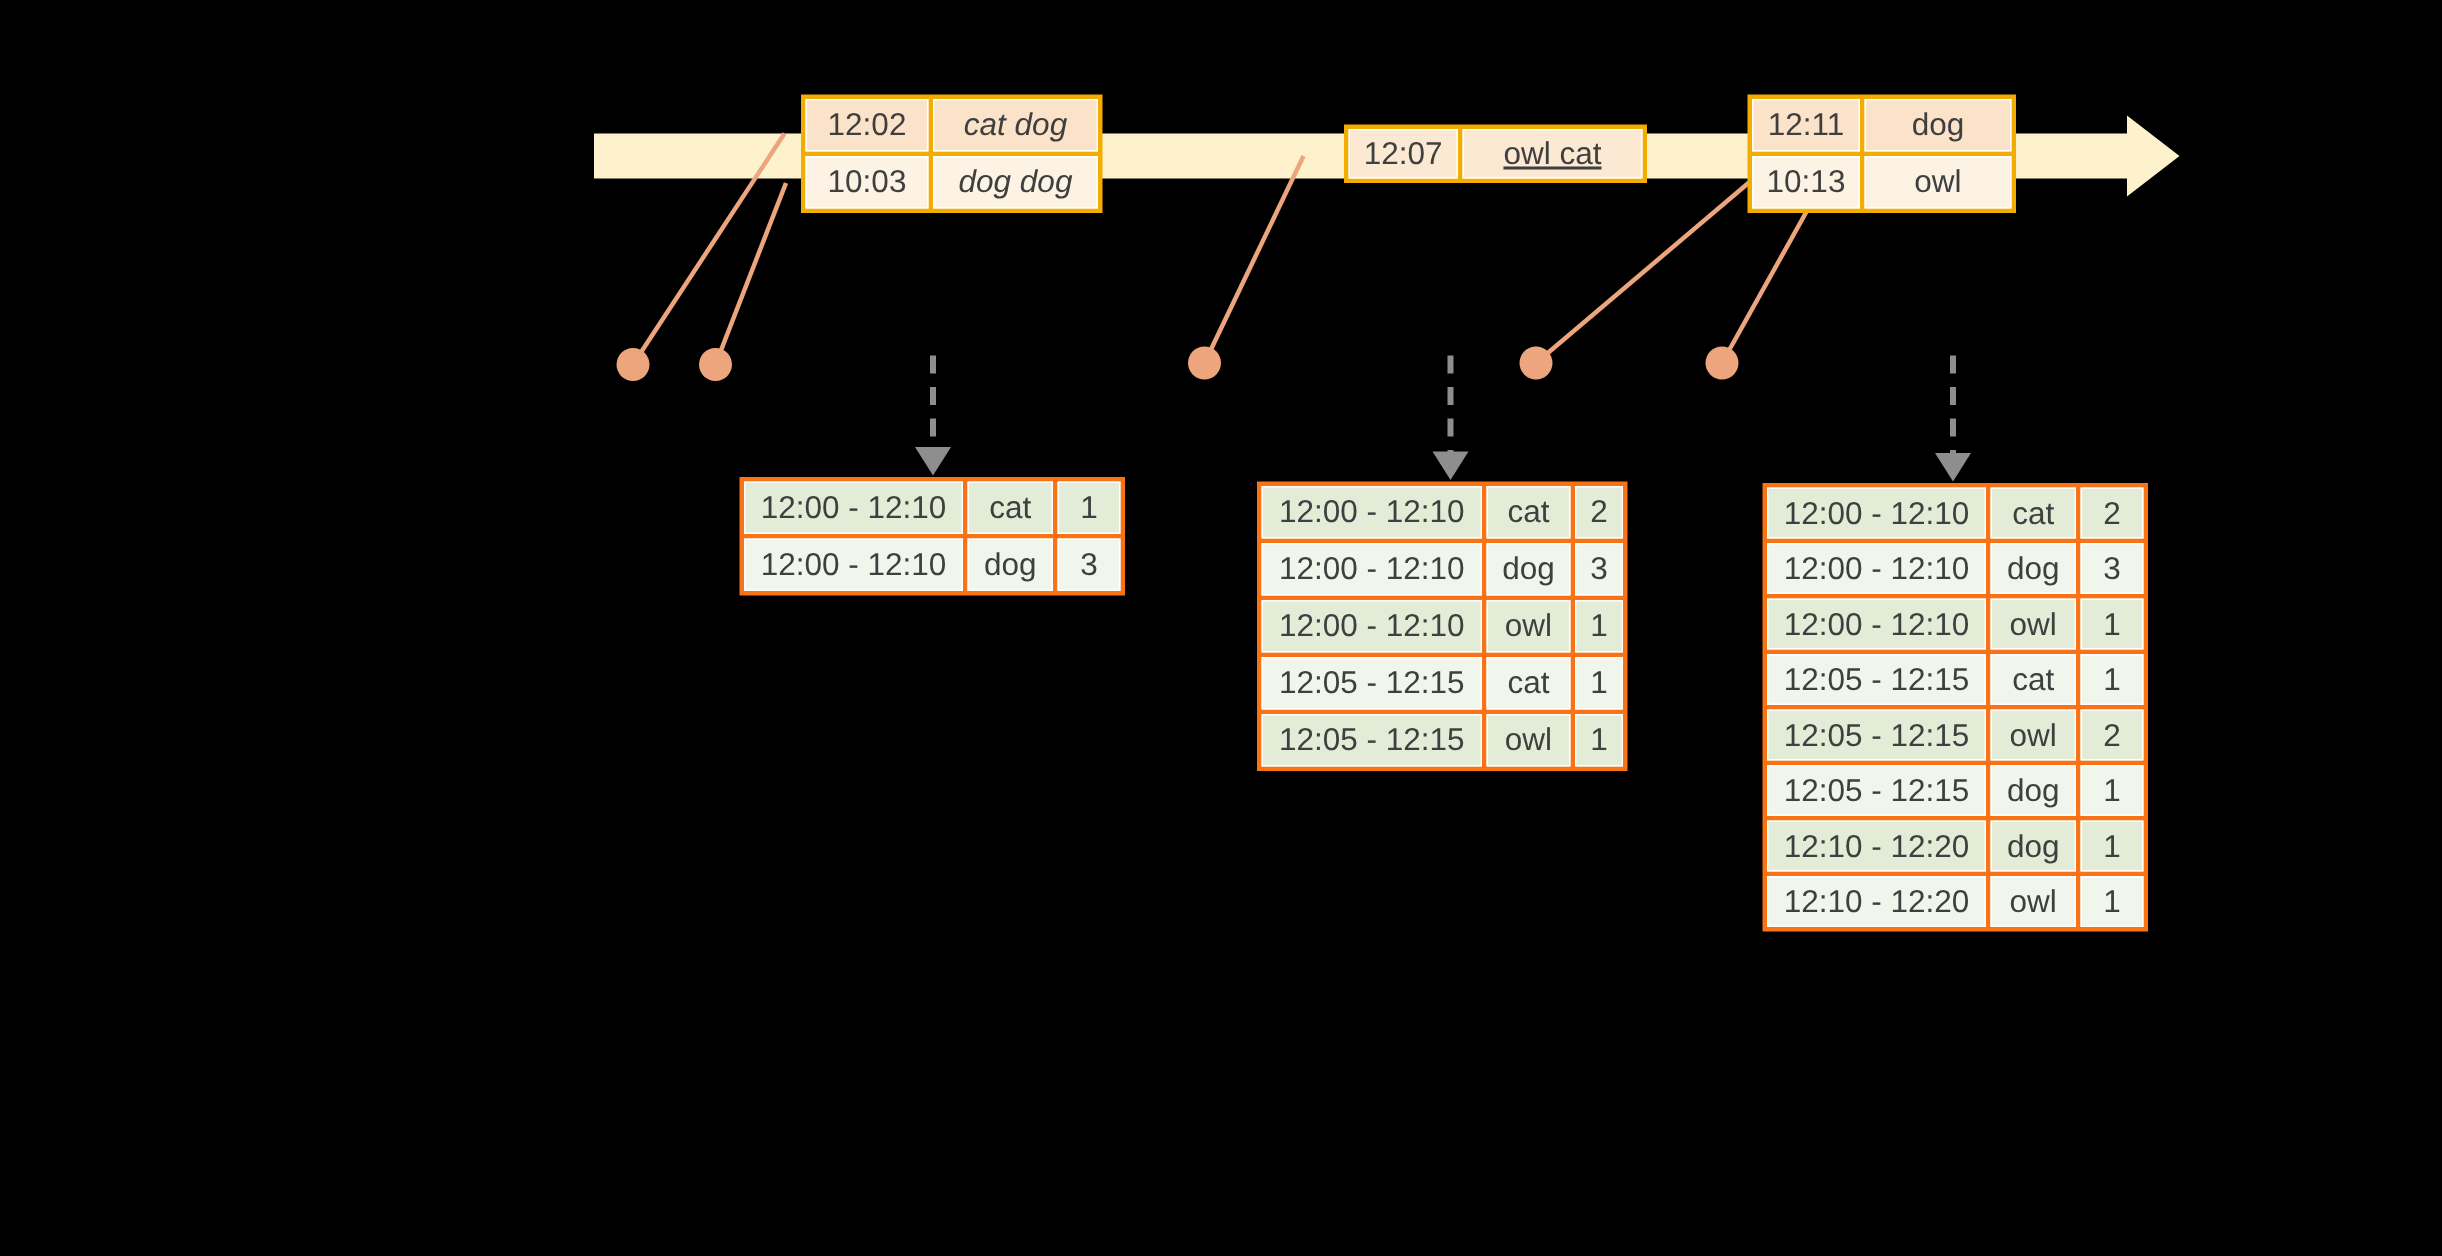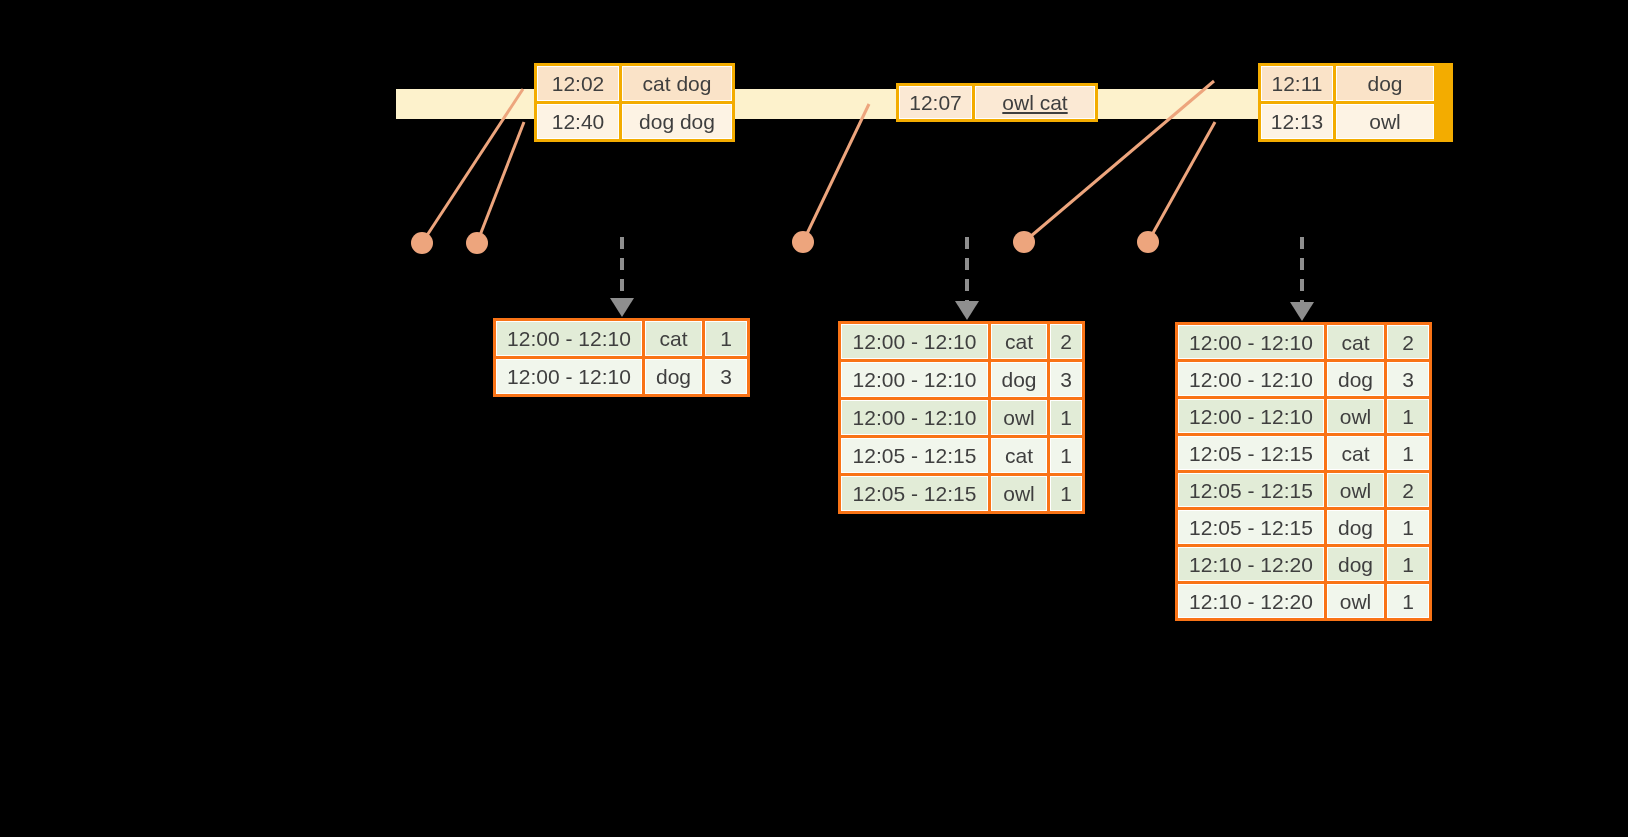--- a/index.html
+++ b/index.html
@@ -31,24 +31,24 @@
   }
 
   
   .otable { background: #f3ac00; }
   .otable .prow { height: 35px; }
   .otable > div:nth-of-type(odd)  .cell { background: #fae3c8; }
   .otable > div:nth-of-type(even) .cell { background: #fdf3e4; }
   .o2 .prow { height: 33px; }
   .o2 > div:nth-of-type(odd) .cell { background: #fbe9d4; }
   .o1 { left: 522px; top: 63px; width: 201px; margin-left: 12px; }
-  .o1 .c1 { width: 82px; }  .o1 .c2 { width: 110px; }
+  .o1 .c1 { width: 82px; }  .o1 .c2 { width: 110px; font-style: italic; }
   .o2 { left: 896px; top: 83px; width: 202px; }
   .o2 .c1 { width: 82px; }  .o2 .c2 { width: 135px; text-decoration: underline; }
-  .o3 { left: 1258px; top: 63px; width: 195px; }
+  .o3 { left: 1165px; top: 63px; width: 179px; }
   .o3 .c1 { width: 72px; }  .o3 .c2 { width: 98px; }
 
   
   .gtable { background: #f97316; }
   .gtable .prow { height: 35px; }
   .gtable > div:nth-of-type(odd)  .cell { background: #e2ecd7; }
   .gtable > div:nth-of-type(even) .cell { background: #f1f6ec; }
   .g1 { left: 493px;  top: 318px; width: 257px; }
   .g2 { left: 838px;  top: 321px; width: 247px; }
   .g3 { left: 1175px; top: 322px; width: 257px; }
@@ -94,42 +94,42 @@
   </svg>
 
   <div class="ptable otable o1">
 
       <div class="prow">
         <div class="cell c1">12:02</div>
         <div class="cell c2">cat dog</div>
       </div>
 
       <div class="prow">
-        <div class="cell c1">12:40</div>
+        <div class="cell c1">10:03</div>
         <div class="cell c2">dog dog</div>
       </div>
     </div>
 
   <div class="ptable otable o2">
 
       <div class="prow">
         <div class="cell c1">12:07</div>
         <div class="cell c2">owl cat</div>
       </div>
     </div>
 
   <div class="ptable otable o3">
 
       <div class="prow">
         <div class="cell c1">12:11</div>
         <div class="cell c2">dog</div>
       </div>
 
       <div class="prow">
-        <div class="cell c1">12:13</div>
+        <div class="cell c1">10:13</div>
         <div class="cell c2">owl</div>
       </div>
     </div>
 
   <div class="ptable gtable g1">
 
       <div class="prow">
         <div class="cell c1">12:00 - 12:10</div>
         <div class="cell c2">cat</div>
         <div class="cell c3">1</div>

